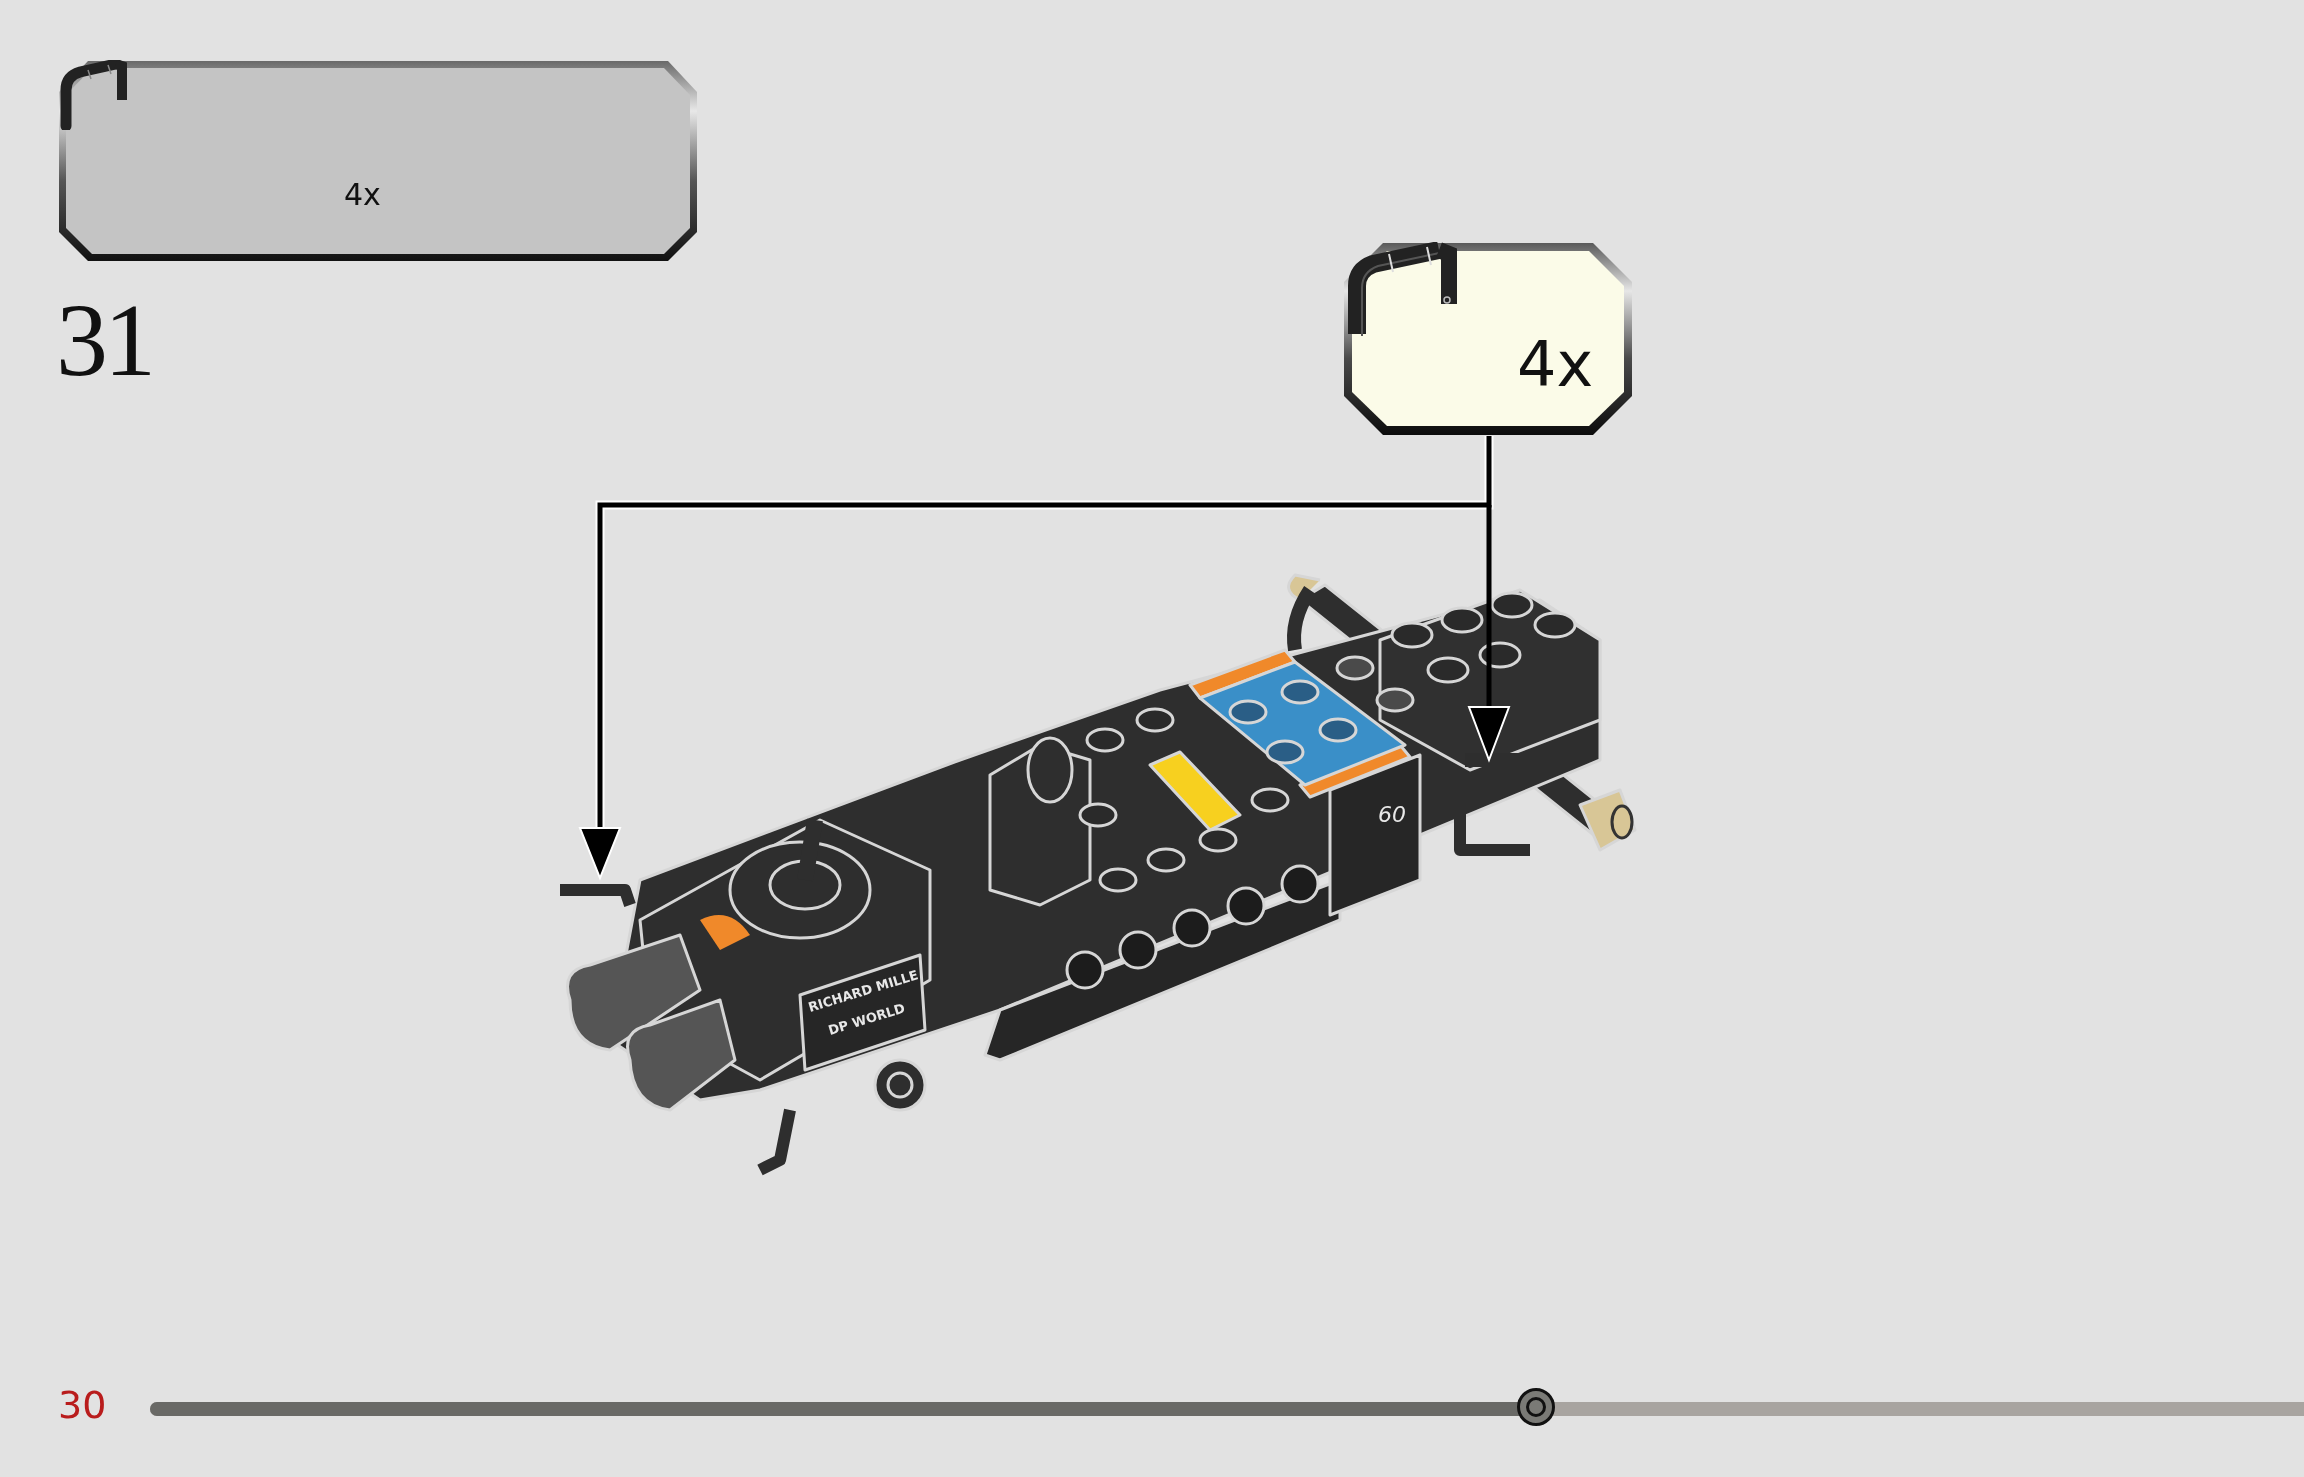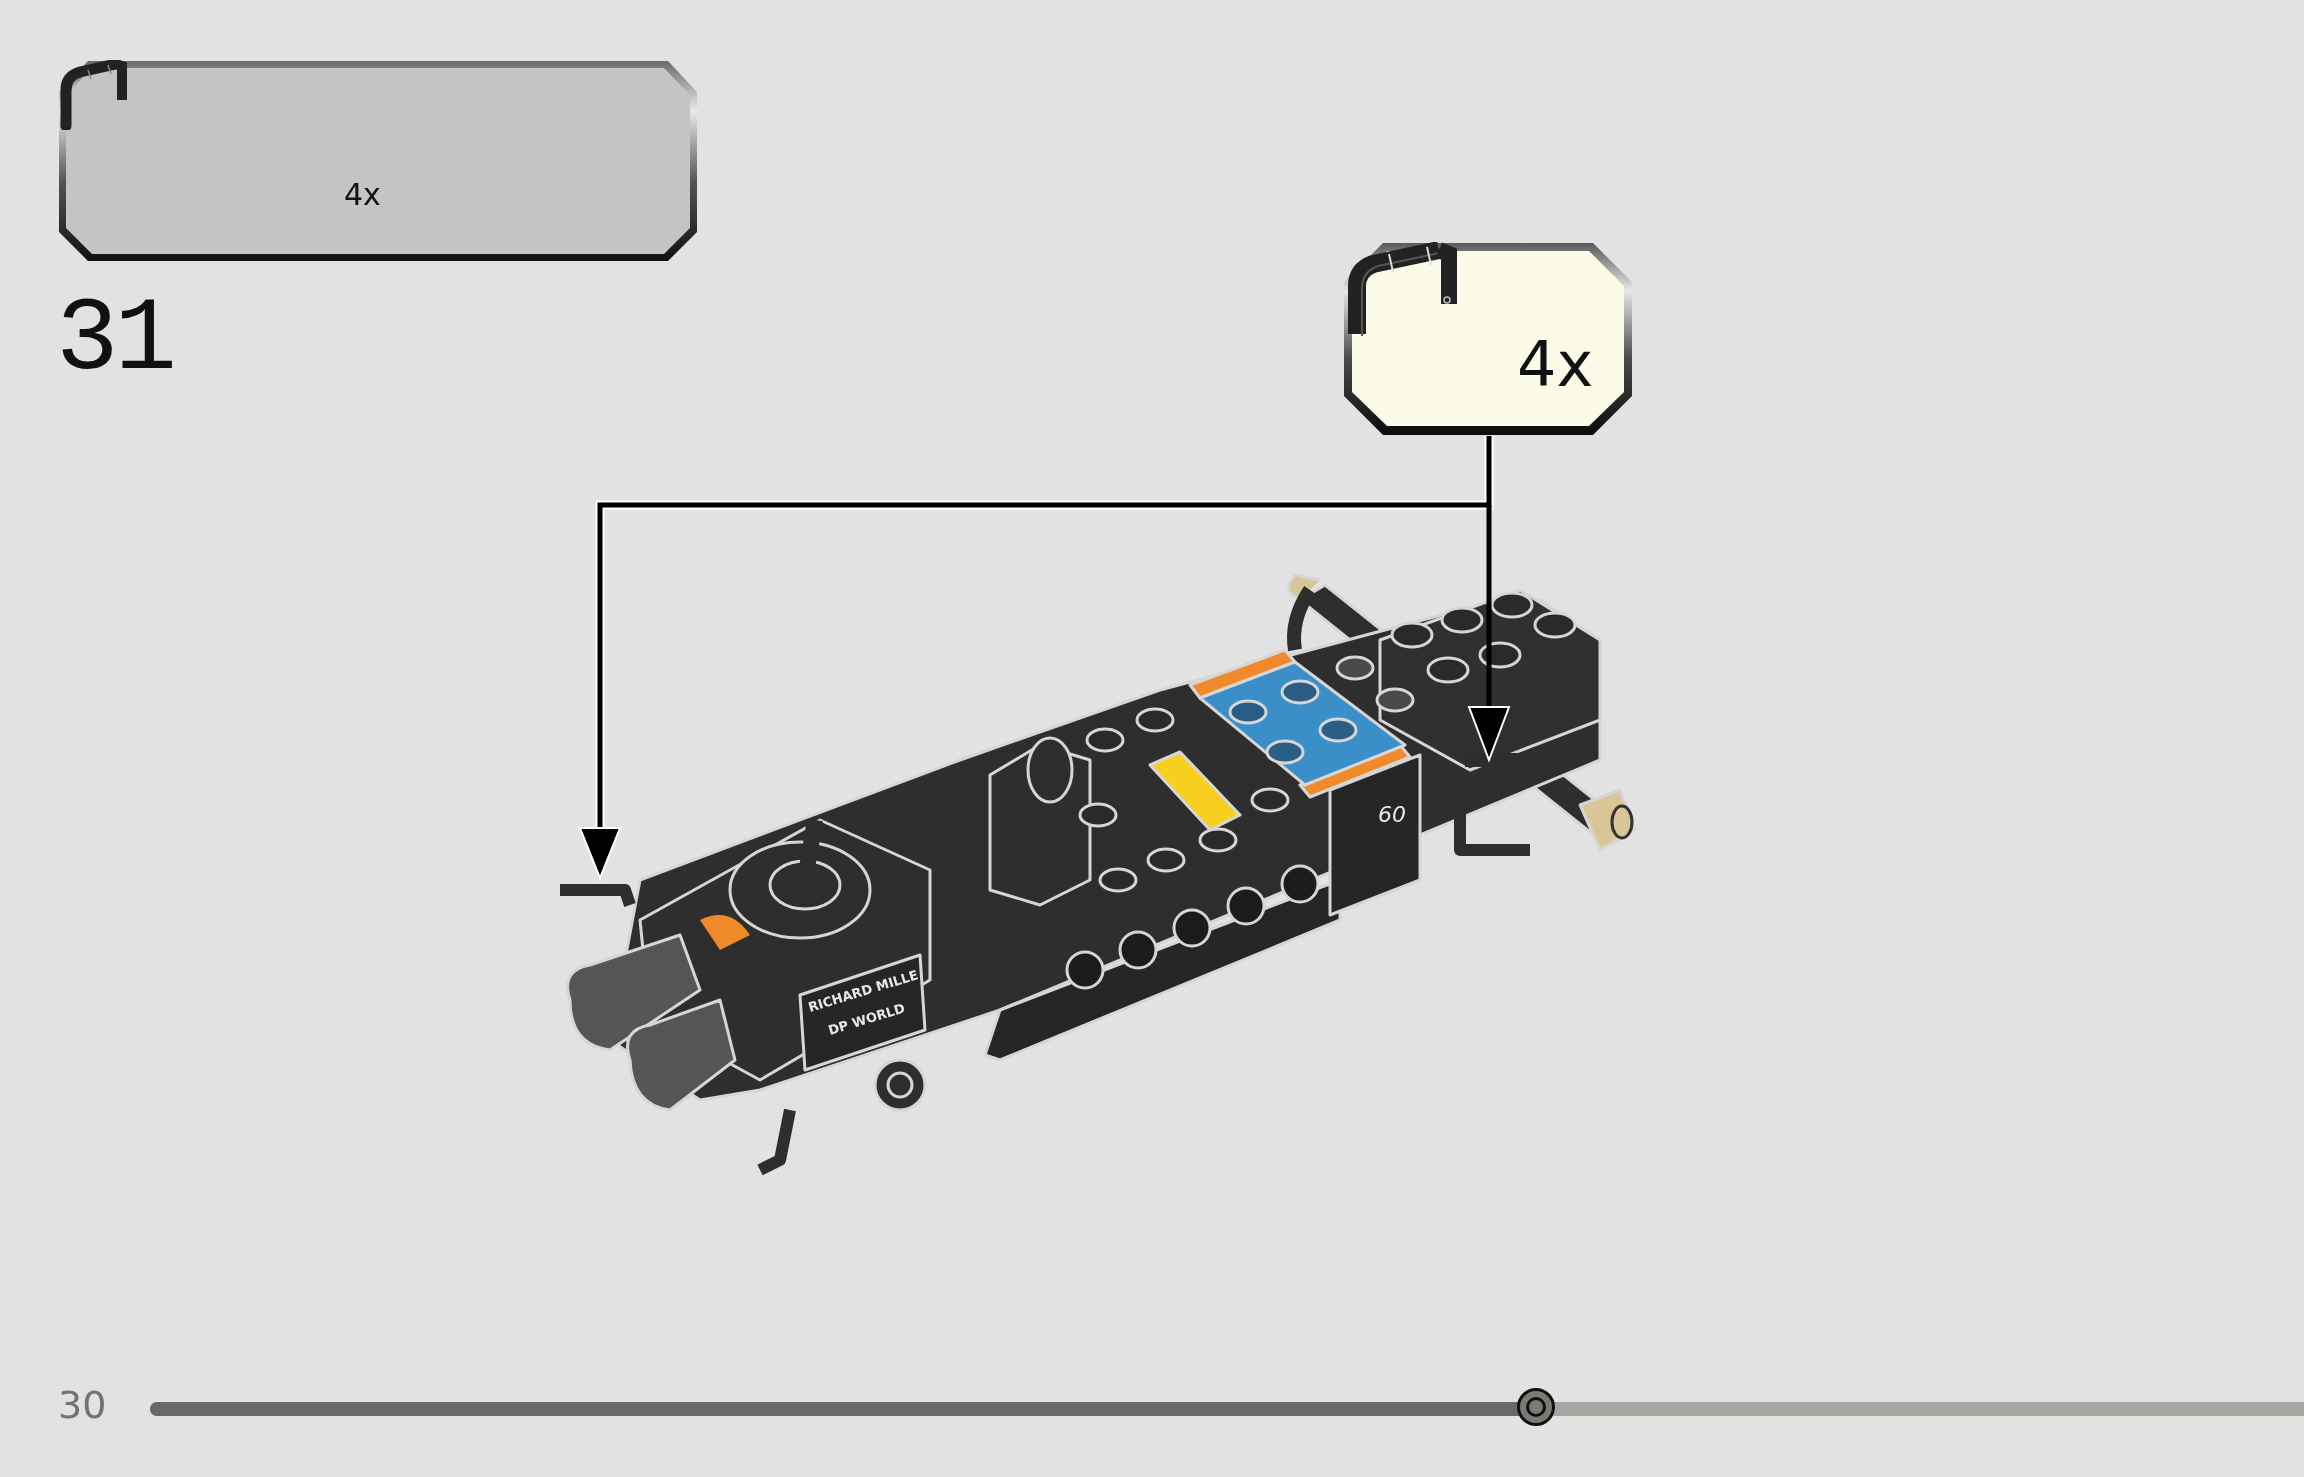--- a/index.html
+++ b/index.html
@@ -18,34 +18,34 @@
   .parts-box svg, .callout svg { position:absolute; left:0; top:0; }
   .parts-qty {
     position:absolute; left:286px; top:120px; width:60px;
     font-size:30px; color:#111; line-height:1;
   }
   .parts-icon { position:absolute; left:286px; top:48px; }
 
   .step-number {
     left:56px; top:288px;
     font-size:104px; line-height:1; color:#111;
-    font-family:Liberation Mono, monospace; letter-spacing:-4px;
+    font-family:Liberation Serif, serif; letter-spacing:-4px;
   }
 
   
   .callout { left:1343px; top:242px; width:290px; height:194px; }
   .callout-qty {
     position:absolute; left:174px; top:92px;
     font-size:62px; color:#111; line-height:1;
   }
   .callout-icon { position:absolute; left:44px; top:48px; }
 
   
   .page-number {
-    left:58px; top:1386px; font-size:38px; color:#737373; line-height:1;
+    left:58px; top:1386px; font-size:38px; color:#b91c1c; line-height:1;
   }
   .progress-track {
     left:150px; top:1402px; width:2154px; height:14px;
     background:#a8a4a0; border-radius:7px 0 0 7px;
   }
   .progress-fill {
     position:absolute; left:0; top:0; height:14px;
     background:#696966; border-radius:7px 0 0 7px;
   }
   .progress-knob {

